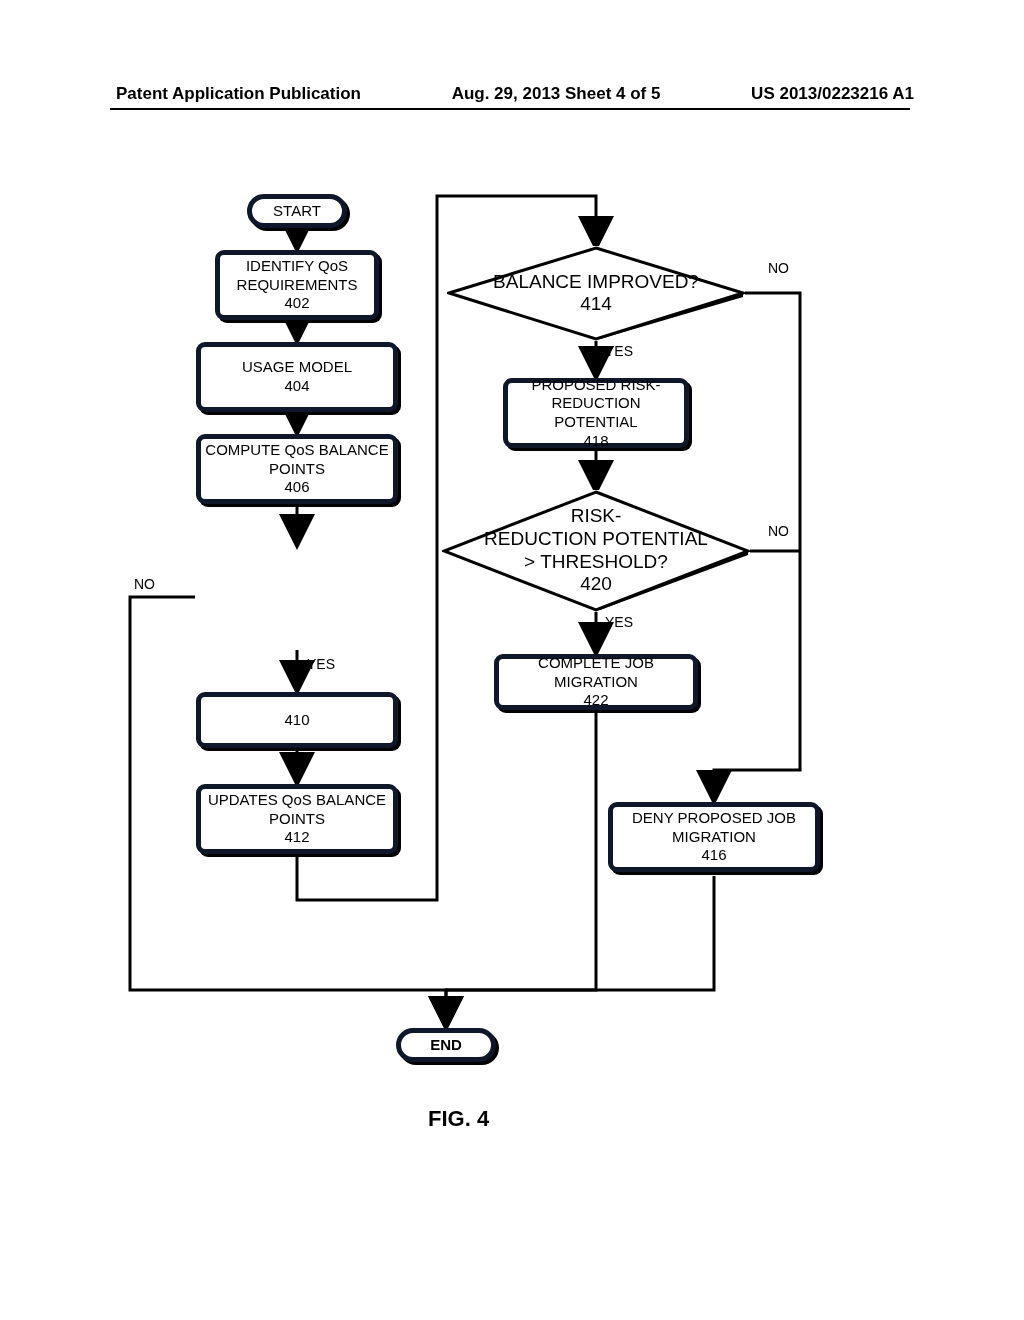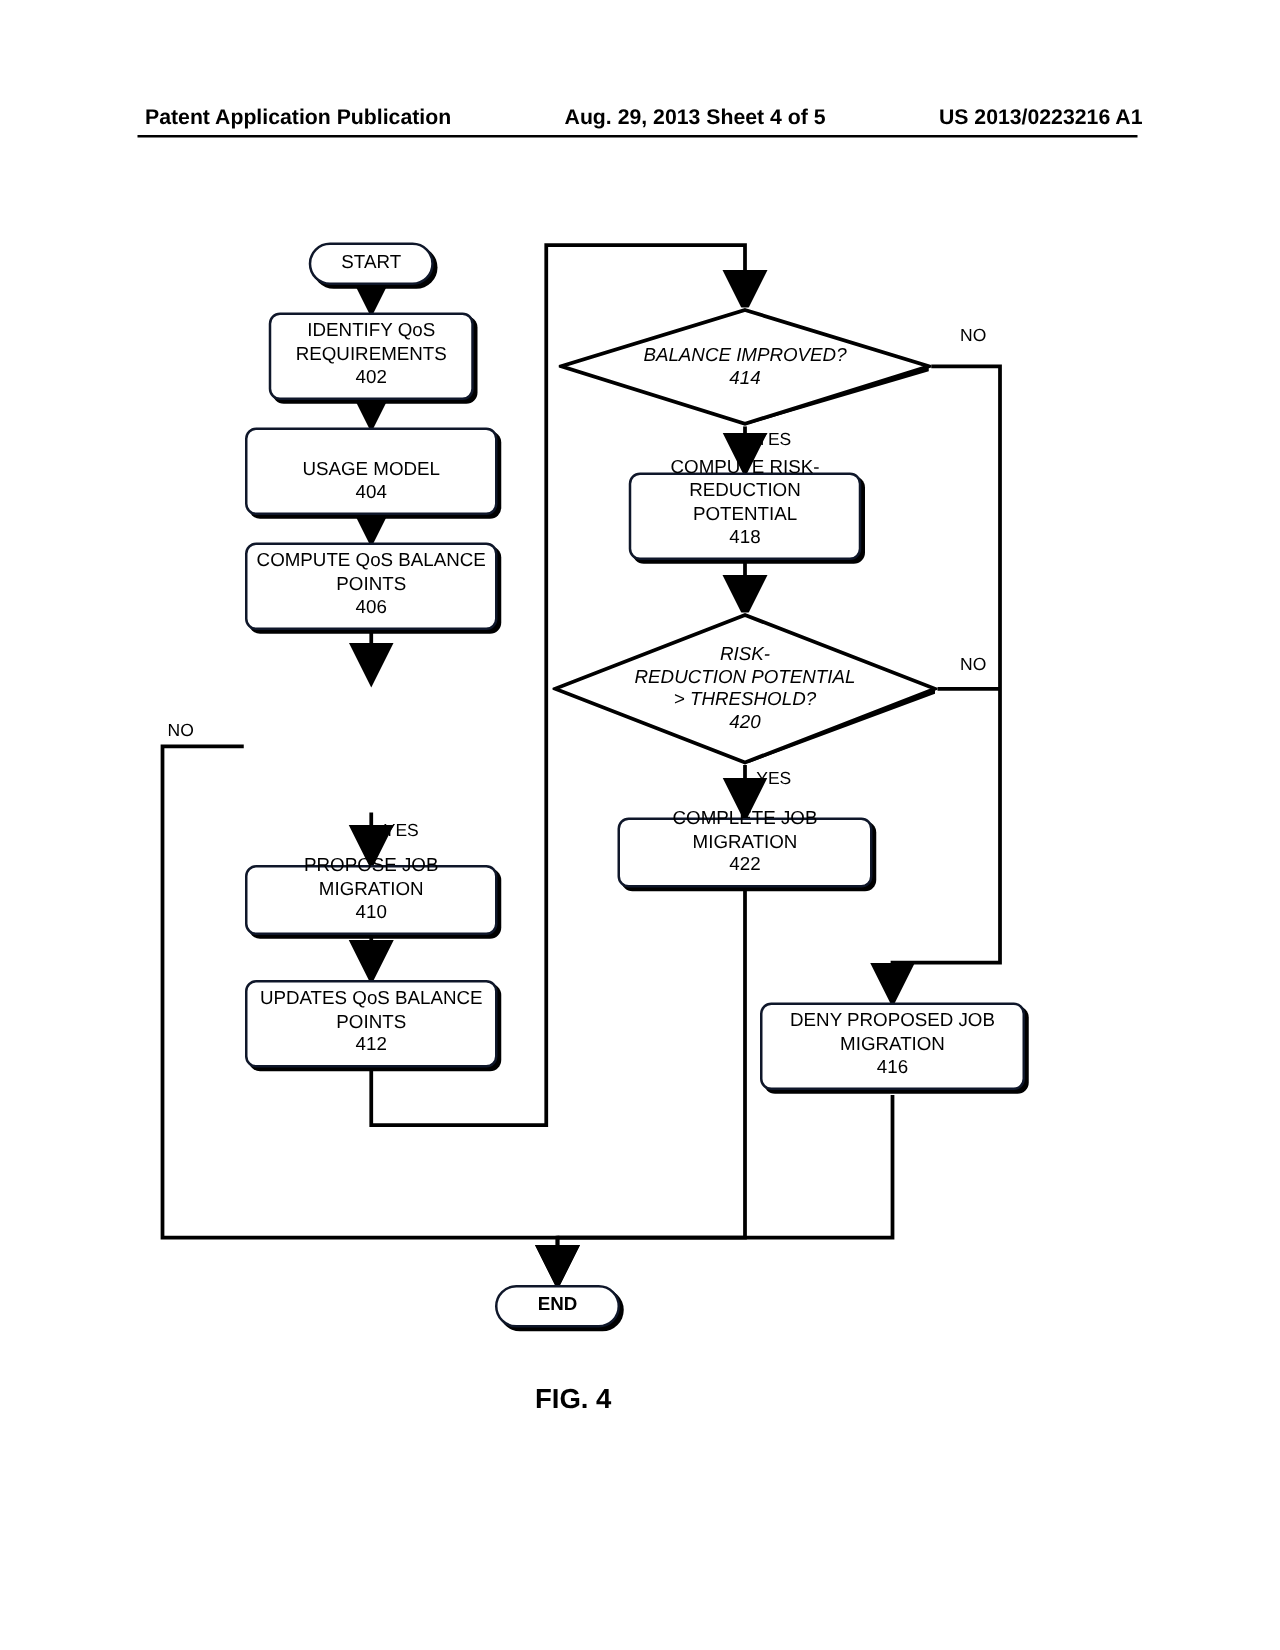--- a/index.html
+++ b/index.html
@@ -38,53 +38,52 @@
   }
   .canvas {
     position: absolute;
     left: 0;
     top: 0;
     width: 1024px;
     height: 1320px;
   }
   .box {
     position: absolute;
-    border: 2px solid #0f172a;
+    border: 5px solid #0f172a;
     border-radius: 9px;
     background: #fff;
     text-align: center;
     font-size: 15px;
     line-height: 1.25;
     padding: 6px 4px;
     box-sizing: border-box;
     display: flex;
     flex-direction: column;
     align-items: center;
-    justify-content: flex-end;
+    justify-content: center;
     box-shadow: 3px 3px 0 #000;
   }
   .terminator {
     border-radius: 40px;
     font-size: 15px;
     padding: 6px 20px;
   }
   .diamond {
     position: absolute;
     background: #fff;
   }
   .diamond-svg { position:absolute; left:0; top:0; }
   .diamond-text {
     position: absolute;
     text-align: center;
-    font-size: 15px;
+    font-size: 19px;
     line-height: 1.2;
     width: 100%;
     top: 50%;
     transform: translateY(-50%);
-    font-style: italic;
   }
   .label {
     position: absolute;
     font-size: 14px;
   }
   .fig-label {
     position: absolute;
     font-size: 22px;
     font-weight: bold;
   }
@@ -148,31 +147,30 @@
   <div class="box" style="left:196px; top:342px; width:202px; height:70px;">
     <span>USAGE MODEL</span>
     <span>404</span>
   </div>
   <div class="box" style="left:196px; top:434px; width:202px; height:70px;">
     <span>COMPUTE QoS BALANCE</span>
     <span>POINTS</span>
     <span>406</span>
   </div>
   <div class="box" style="left:196px; top:692px; width:202px; height:56px;">
-    <span>PROPOSE JOB MIGRATION</span>
     <span>410</span>
   </div>
   <div class="box" style="left:196px; top:784px; width:202px; height:70px;">
     <span>UPDATES QoS BALANCE</span>
     <span>POINTS</span>
     <span>412</span>
   </div>
 
   <div class="box" style="left:503px; top:378px; width:186px; height:70px;">
-    <span>COMPUTE RISK-</span>
+    <span>PROPOSED RISK-</span>
     <span>REDUCTION POTENTIAL</span>
     <span>418</span>
   </div>
   <div class="box" style="left:494px; top:654px; width:204px; height:56px;">
     <span>COMPLETE JOB MIGRATION</span>
     <span>422</span>
   </div>
   <div class="box" style="left:608px; top:802px; width:212px; height:70px;">
     <span>DENY PROPOSED JOB</span>
     <span>MIGRATION</span>

